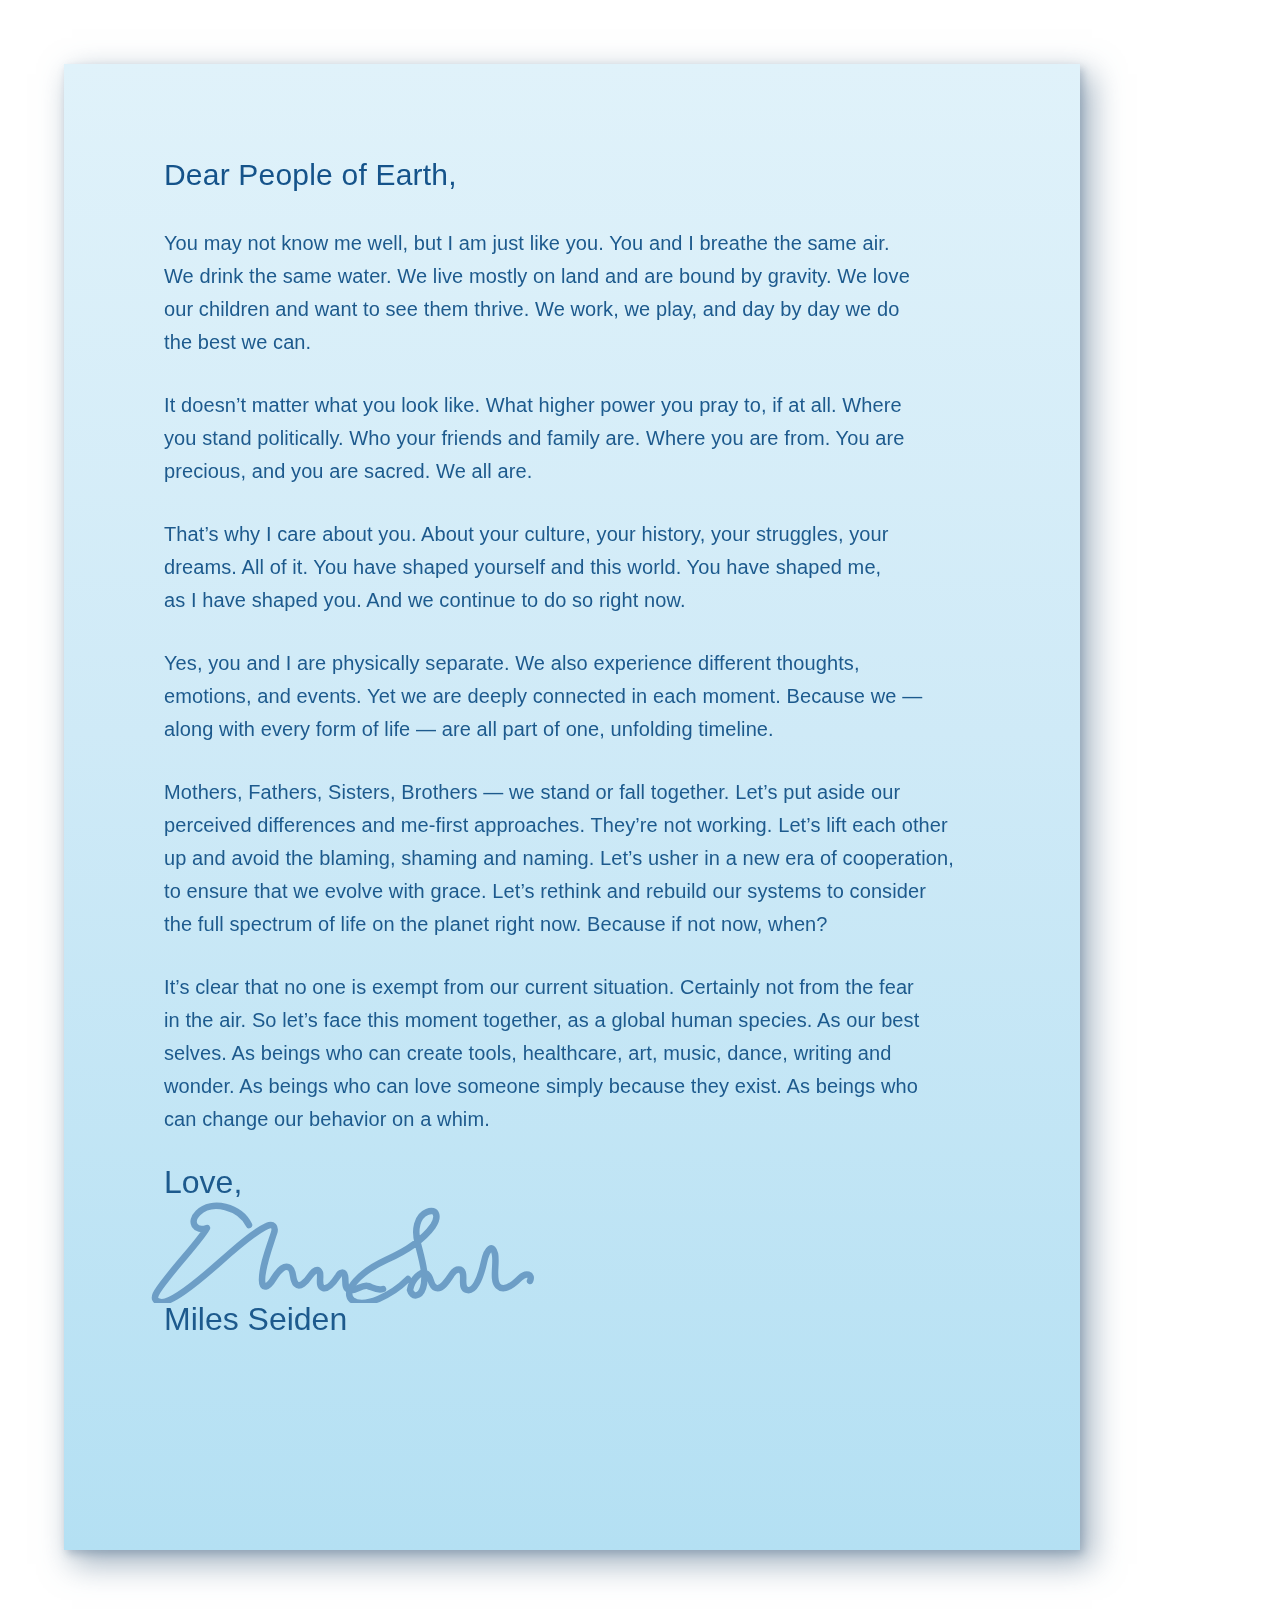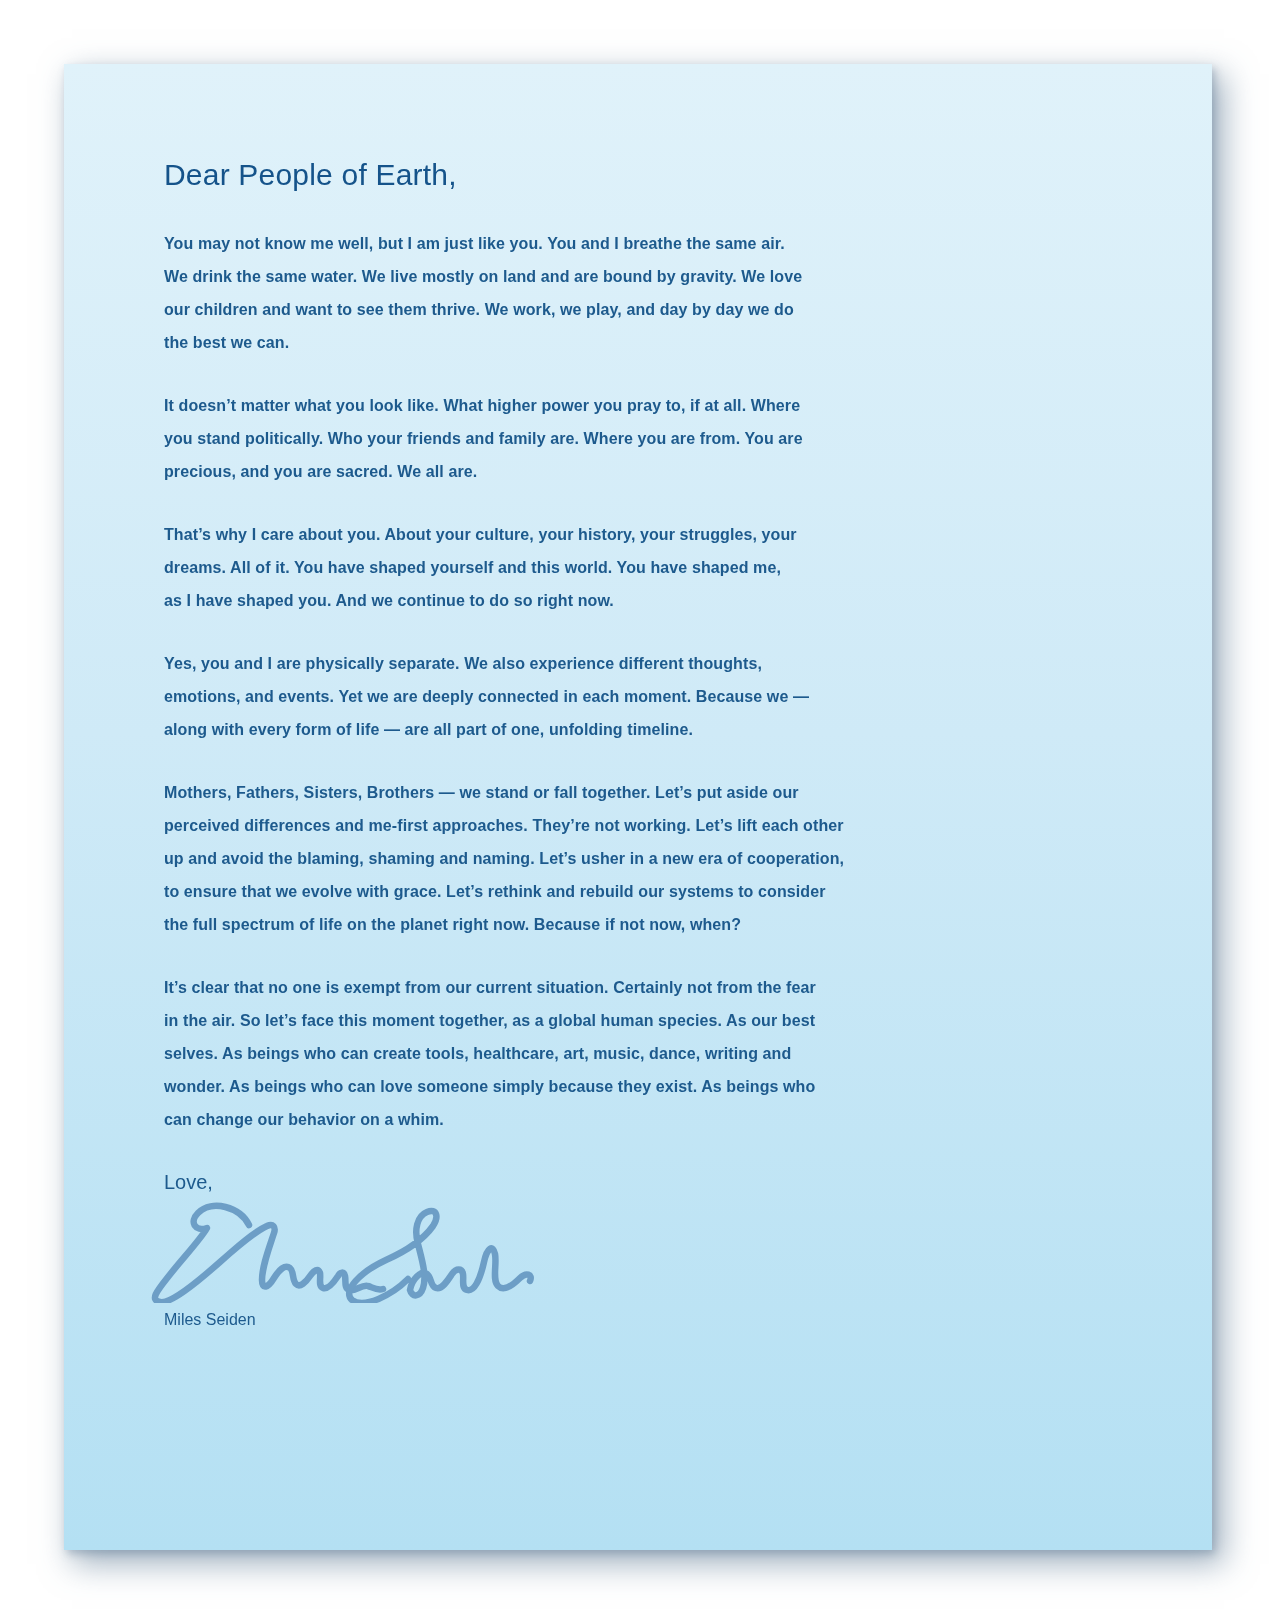--- a/index.html
+++ b/index.html
@@ -9,57 +9,56 @@
     height: 1613px;
     background: #ffffff;
     font-family: "Liberation Sans", "DejaVu Sans", sans-serif;
     overflow: hidden;
     position: relative;
   }
   .letter-page {
     position: absolute;
     left: 64px;
     top: 64px;
-    width: 1148px;
+    width: 1016px;
     height: 1486px;
     background: linear-gradient(180deg, #e0f2fa 0%, #cfeaf7 45%, #b4e0f3 100%);
     box-shadow: 10px 12px 30px 2px rgba(88,116,144,0.55),
                 3px 4px 8px rgba(88,116,144,0.35);
     padding: 94px 78px 0 100px;
   }
   .salutation {
     font-size: 30px;
     font-weight: normal;
     color: #15538a;
     margin: 0 0 35px 0;
     letter-spacing: 0.2px;
   }
   .para {
-    font-size: 16px;
+    font-size: 20px;
     line-height: 33px;
     color: #1d5a8d;
     margin: 0 0 30px 0;
     white-space: pre-line;
     letter-spacing: 0.1px;
-    font-weight: bold;
   }
   .closing {
-    font-size: 20px;
+    font-size: 32px;
     line-height: 33px;
     color: #1d5a8d;
     margin: 12px 0 0 0;
   }
   .signature-block {
     margin: 2px 0 0 -18px;
     width: 400px;
     height: 102px;
   }
   .signature-block svg { display: block; }
   .signature-name {
-    font-size: 16px;
+    font-size: 32px;
     line-height: 33px;
     color: #1d5a8d;
     margin: 0;
   }
 </style>
 </head>
 <body>
 
 <div class="letter-page">
   <h1 class="salutation">Dear People of Earth,</h1>

